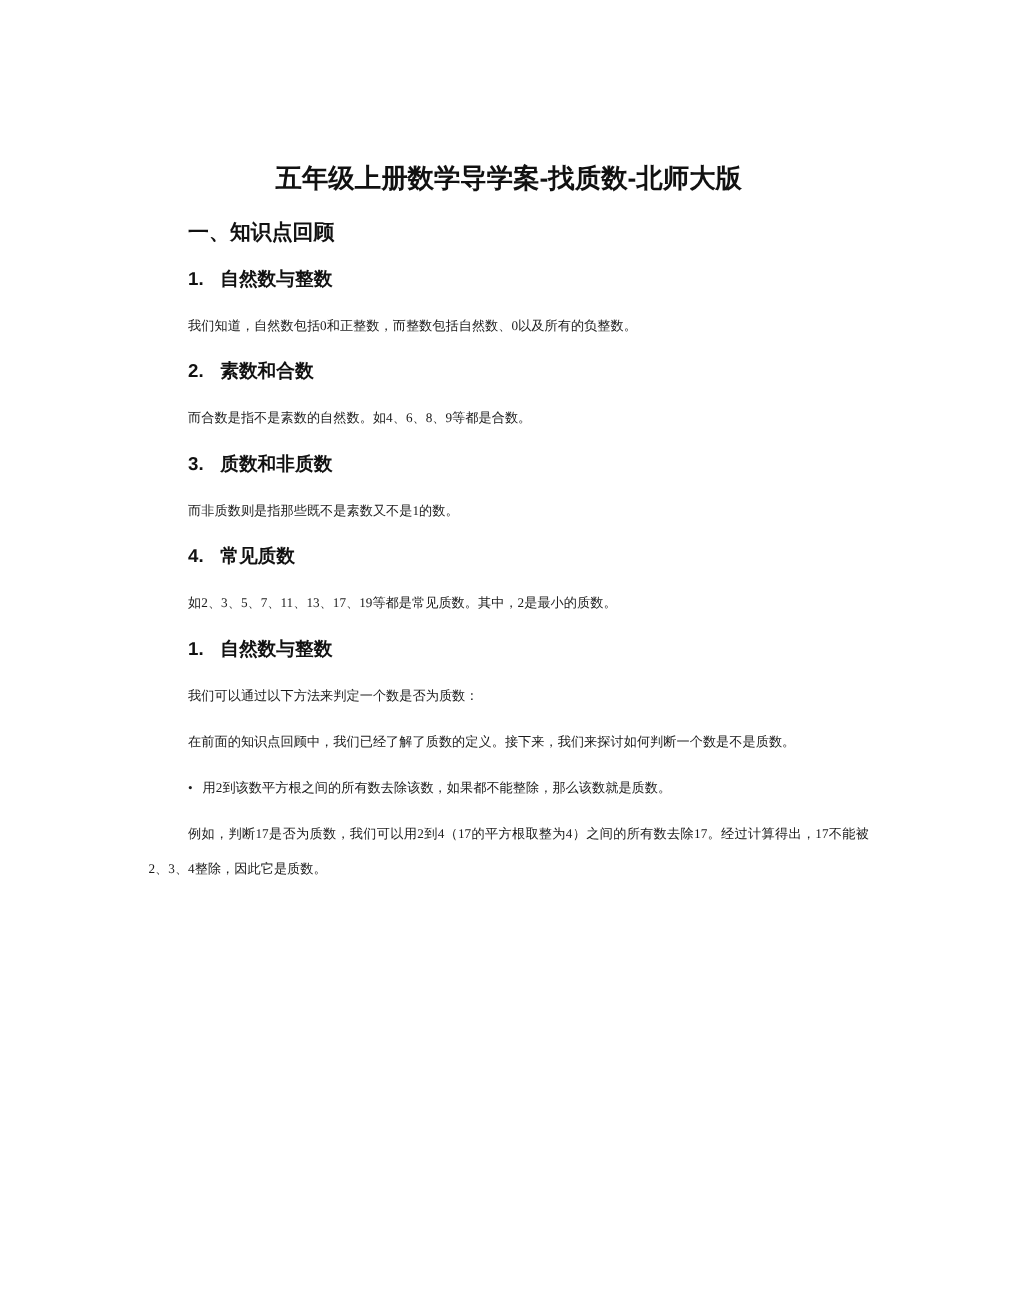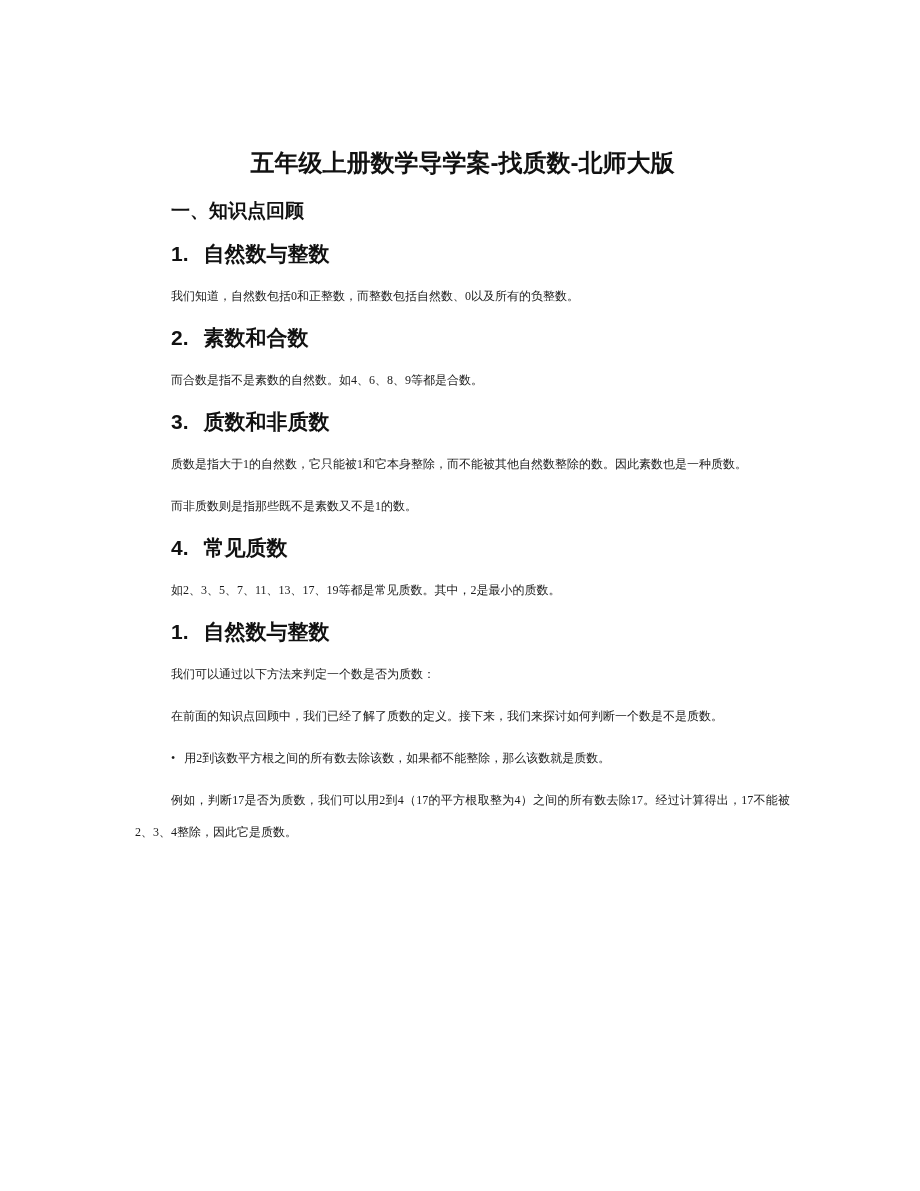--- a/index.html
+++ b/index.html
@@ -23,31 +23,31 @@
   .title {
     font-family: "Liberation Sans", "DejaVu Sans", sans-serif;
     font-size: 24px;
     font-weight: bold;
     text-align: center;
     line-height: 34px;
     margin: 0 0 16px 0;
     color: #111111;
   }
   .h1 {
-    font-family: Liberation Mono, monospace;
+    font-family: Liberation Sans, sans-serif;
     font-size: 19px;
     font-weight: bold;
     line-height: 32px;
     margin: 0 0 10px 0;
     text-indent: 36px;
     color: #111111;
   }
   .h2 {
     font-family: "Liberation Sans", "DejaVu Sans", sans-serif;
-    font-size: 21px;
+    font-size: 17px;
     font-weight: bold;
     line-height: 32px;
     margin: 0 0 10px 0;
     padding-left: 36px;
     color: #111111;
   }
   .h2-num {
     display: inline-block;
     margin-right: 15px;
     font-weight: bold;
@@ -74,21 +74,20 @@
 
 <div class="page">
   <div class="title">五年级上册数学导学案-找质数-北师大版</div>
   <div>
       <div class="h1">一、知识点回顾</div>
       <div class="h2"><span class="h2-num">1.</span><span>自然数与整数</span></div>
       <div class="para">我们知道，自然数包括0和正整数，而整数包括自然数、0以及所有的负整数。</div>
       <div class="h2"><span class="h2-num">2.</span><span>素数和合数</span></div>
       <div class="para">而合数是指不是素数的自然数。如4、6、8、9等都是合数。</div>
       <div class="h2"><span class="h2-num">3.</span><span>质数和非质数</span></div>
-      <div class="para">质数是指大于1的自然数，它只能被1和它本身整除，而不能被其他自然数整除的数。因此素数也是一种质数。</div>
       <div class="para">而非质数则是指那些既不是素数又不是1的数。</div>
       <div class="h2"><span class="h2-num">4.</span><span>常见质数</span></div>
       <div class="para">如2、3、5、7、11、13、17、19等都是常见质数。其中，2是最小的质数。</div>
       <div class="h2"><span class="h2-num">1.</span><span>自然数与整数</span></div>
       <div class="para">我们可以通过以下方法来判定一个数是否为质数：</div>
       <div class="para">在前面的知识点回顾中，我们已经了解了质数的定义。接下来，我们来探讨如何判断一个数是不是质数。</div>
       <div class="para bullet"><span class="bullet-marker">•</span><span>用2到该数平方根之间的所有数去除该数，如果都不能整除，那么该数就是质数。</span></div>
       <div class="para">例如，判断17是否为质数，我们可以用2到4（17的平方根取整为4）之间的所有数去除17。经过计算得出，17不能被2、3、4整除，因此它是质数。</div>
     </div>
 </div>

